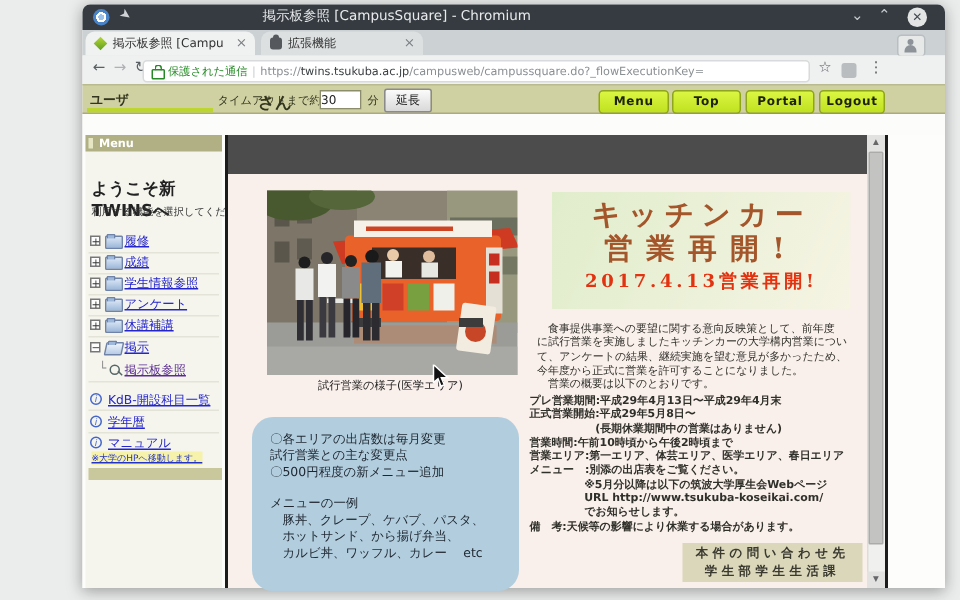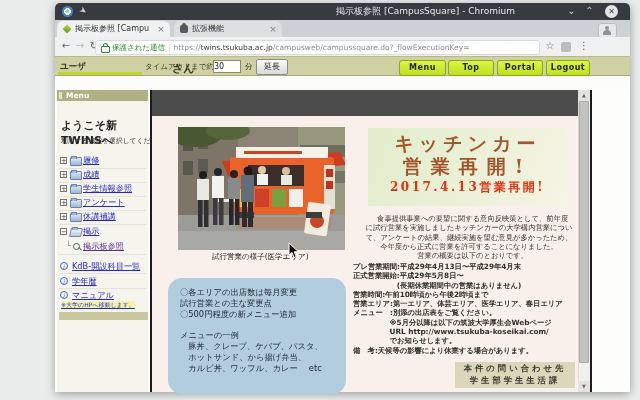--- a/index.html
+++ b/index.html
@@ -8,21 +8,21 @@
   .abs{position:absolute;}
   #desktop{position:relative;width:640px;height:400px;background:#ebedec;}
   #win{left:55px;top:3px;width:575px;height:389px;background:#fff;
        border-radius:5px 5px 0 0;box-shadow:0 2px 10px rgba(0,0,0,.35);}
   
   #titlebar{left:0;top:0;width:575px;height:17px;background:#353b40;border-radius:5px 5px 0 0;}
   #chromium-logo{left:7px;top:3px;width:11px;height:11px;border-radius:50%;
        background:radial-gradient(circle at 50% 50%,#9cc2ee 0 2px,#fff 2px 3.5px,#4a84c8 3.5px 5.5px);}
   #pin{left:24px;top:3px;width:10px;height:11px;color:#cfd3d6;font-size:9px;line-height:11px;transform:rotate(35deg);}
   #wtitle{left:120px;top:2px;width:340px;height:13px;color:#e8eaec;font-size:9px;line-height:13px;
-       text-align:right;white-space:nowrap;}
+       text-align:left;white-space:nowrap;}
   .wc{top:3px;width:13px;height:12px;color:#c7ccd0;font-size:10px;line-height:10px;text-align:center;}
   #wc-close{left:550px;top:2px;width:13px;height:13px;border-radius:50%;background:#e3e5e5;
        color:#42484d;font-size:8px;line-height:13px;text-align:center;font-weight:bold;}
   
   #tabbar{left:0;top:17px;width:575px;height:17px;background:#ccd1d4;}
   .tab{top:1px;height:16px;border-radius:6px 6px 0 0;}
   #tab1{left:2px;width:113px;background:#f0f1f1;}
   #tab2{left:119px;width:108px;background:#dde0e1;}
   .tab .fav{left:6px;top:4px;}
   .tab .tlabel{left:18px;top:2px;width:78px;height:12px;font-size:8px;line-height:12px;color:#333;
@@ -98,21 +98,21 @@
   #photo{left:28px;top:37px;width:167px;height:123px;}
   #caption{left:30px;top:162px;font-size:7.5px;color:#222;padding-left:32px;}
   #banner{left:218px;top:38px;width:199px;height:78px;background:linear-gradient(115deg,#e0edcb,#f6f4e4);
        text-align:center;overflow:hidden;}
   .bline{font-family:"DejaVu Serif","Liberation Serif",serif;font-weight:bold;color:#a4562a;
        font-size:19px;line-height:23px;white-space:nowrap;}
   #bl1{letter-spacing:5px;margin-top:4px;}
   #bl2{letter-spacing:9px;}
   #bl3{font-family:"DejaVu Serif","Liberation Serif",serif;font-weight:bold;color:#e23210;font-size:12px;
        letter-spacing:2.5px;line-height:18px;white-space:nowrap;}
-  #para{left:208px;top:124px;width:222px;font-size:7.3px;line-height:9.3px;color:#30302a;white-space:nowrap;text-align:center;}
+  #para{left:208px;top:124px;width:222px;font-size:7.3px;line-height:9.3px;color:#30302a;white-space:nowrap;}
   #details{left:203px;top:172px;width:232px;font-size:7.3px;line-height:9.3px;color:#30302a;white-space:nowrap;font-weight:bold;}
   #bluebox{left:18px;top:188px;width:178px;height:116px;background:#b2cede;border-radius:14px;
        padding:9px 0 0 12px;box-sizing:border-box;}
   #bluebox div{font-size:8.3px;line-height:10.8px;color:#1e2630;min-height:10.8px;white-space:nowrap;}
   #contact{left:305px;top:272px;width:120px;height:26px;background:#dbd7ba;text-align:center;}
   #contact div{font-size:8.3px;font-weight:bold;letter-spacing:3px;line-height:12px;color:#3a3a30;white-space:nowrap;}
   
   #vscroll{left:428px;top:0;width:12px;height:302px;background:#f0f0ee;border-left:1px solid #dcdcda;box-sizing:border-box;}
   .sarrow{left:428px;width:12px;height:11px;background:#e2e2e0;color:#67676a;font-size:5px;line-height:11px;text-align:center;}
   #thumb{left:429px;top:11px;width:10px;height:262px;background:#c3c3c1;border:1px solid #ababa9;

